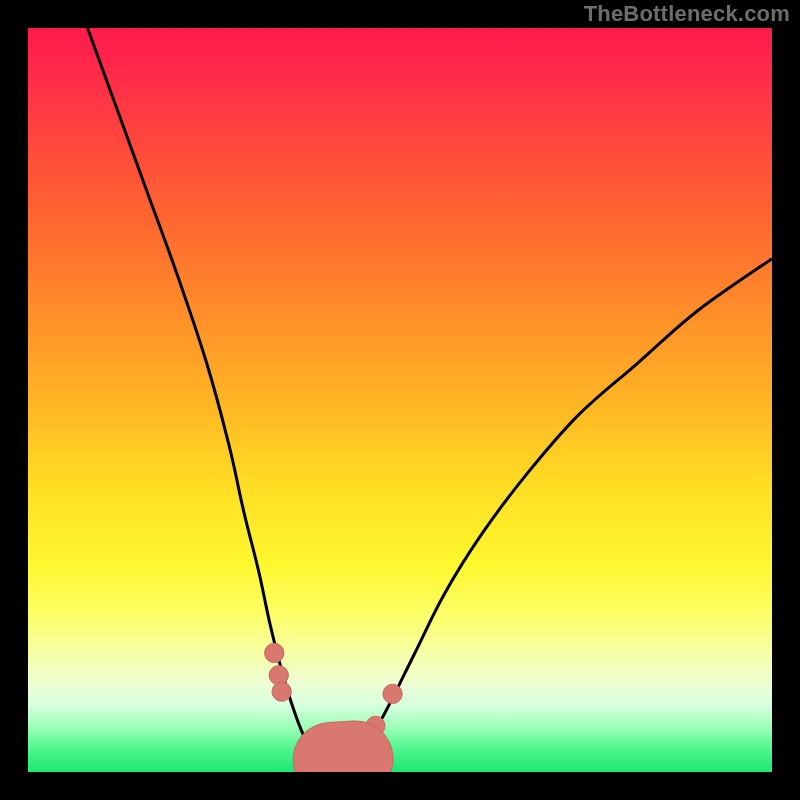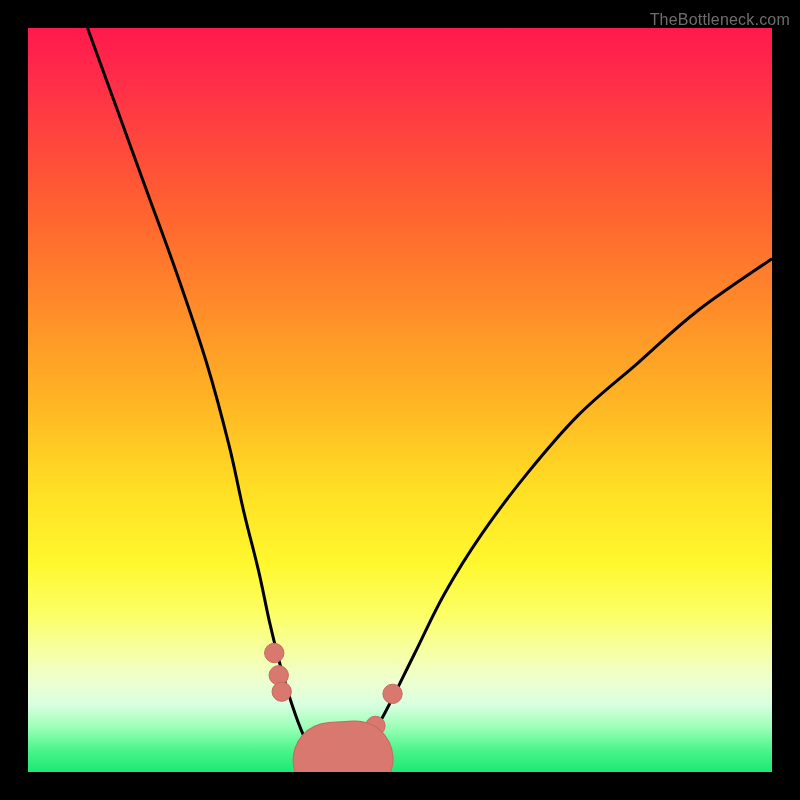--- a/index.html
+++ b/index.html
@@ -47,25 +47,25 @@
       #f6ffa6 84%,
       #edffd2 88%,
       #d8ffe0 91%,
       #9cffb8 94%,
       #4cf58c 97%,
       #1ce874 100%
     );
   }
   .watermark {
     position: absolute;
-    top: 11px;
+    top: 1px;
     right: 10px;
     color: #6d6d6d;
-    font-size: 16px;
-    font-weight: 400;
+    font-size: 22px;
+    font-weight: 700;
     letter-spacing: 0.2px;
     user-select: none;
   }
   svg.curve {
     position: absolute;
     left: 0;
     top: 0;
     width: 744px;
     height: 744px;
   }

